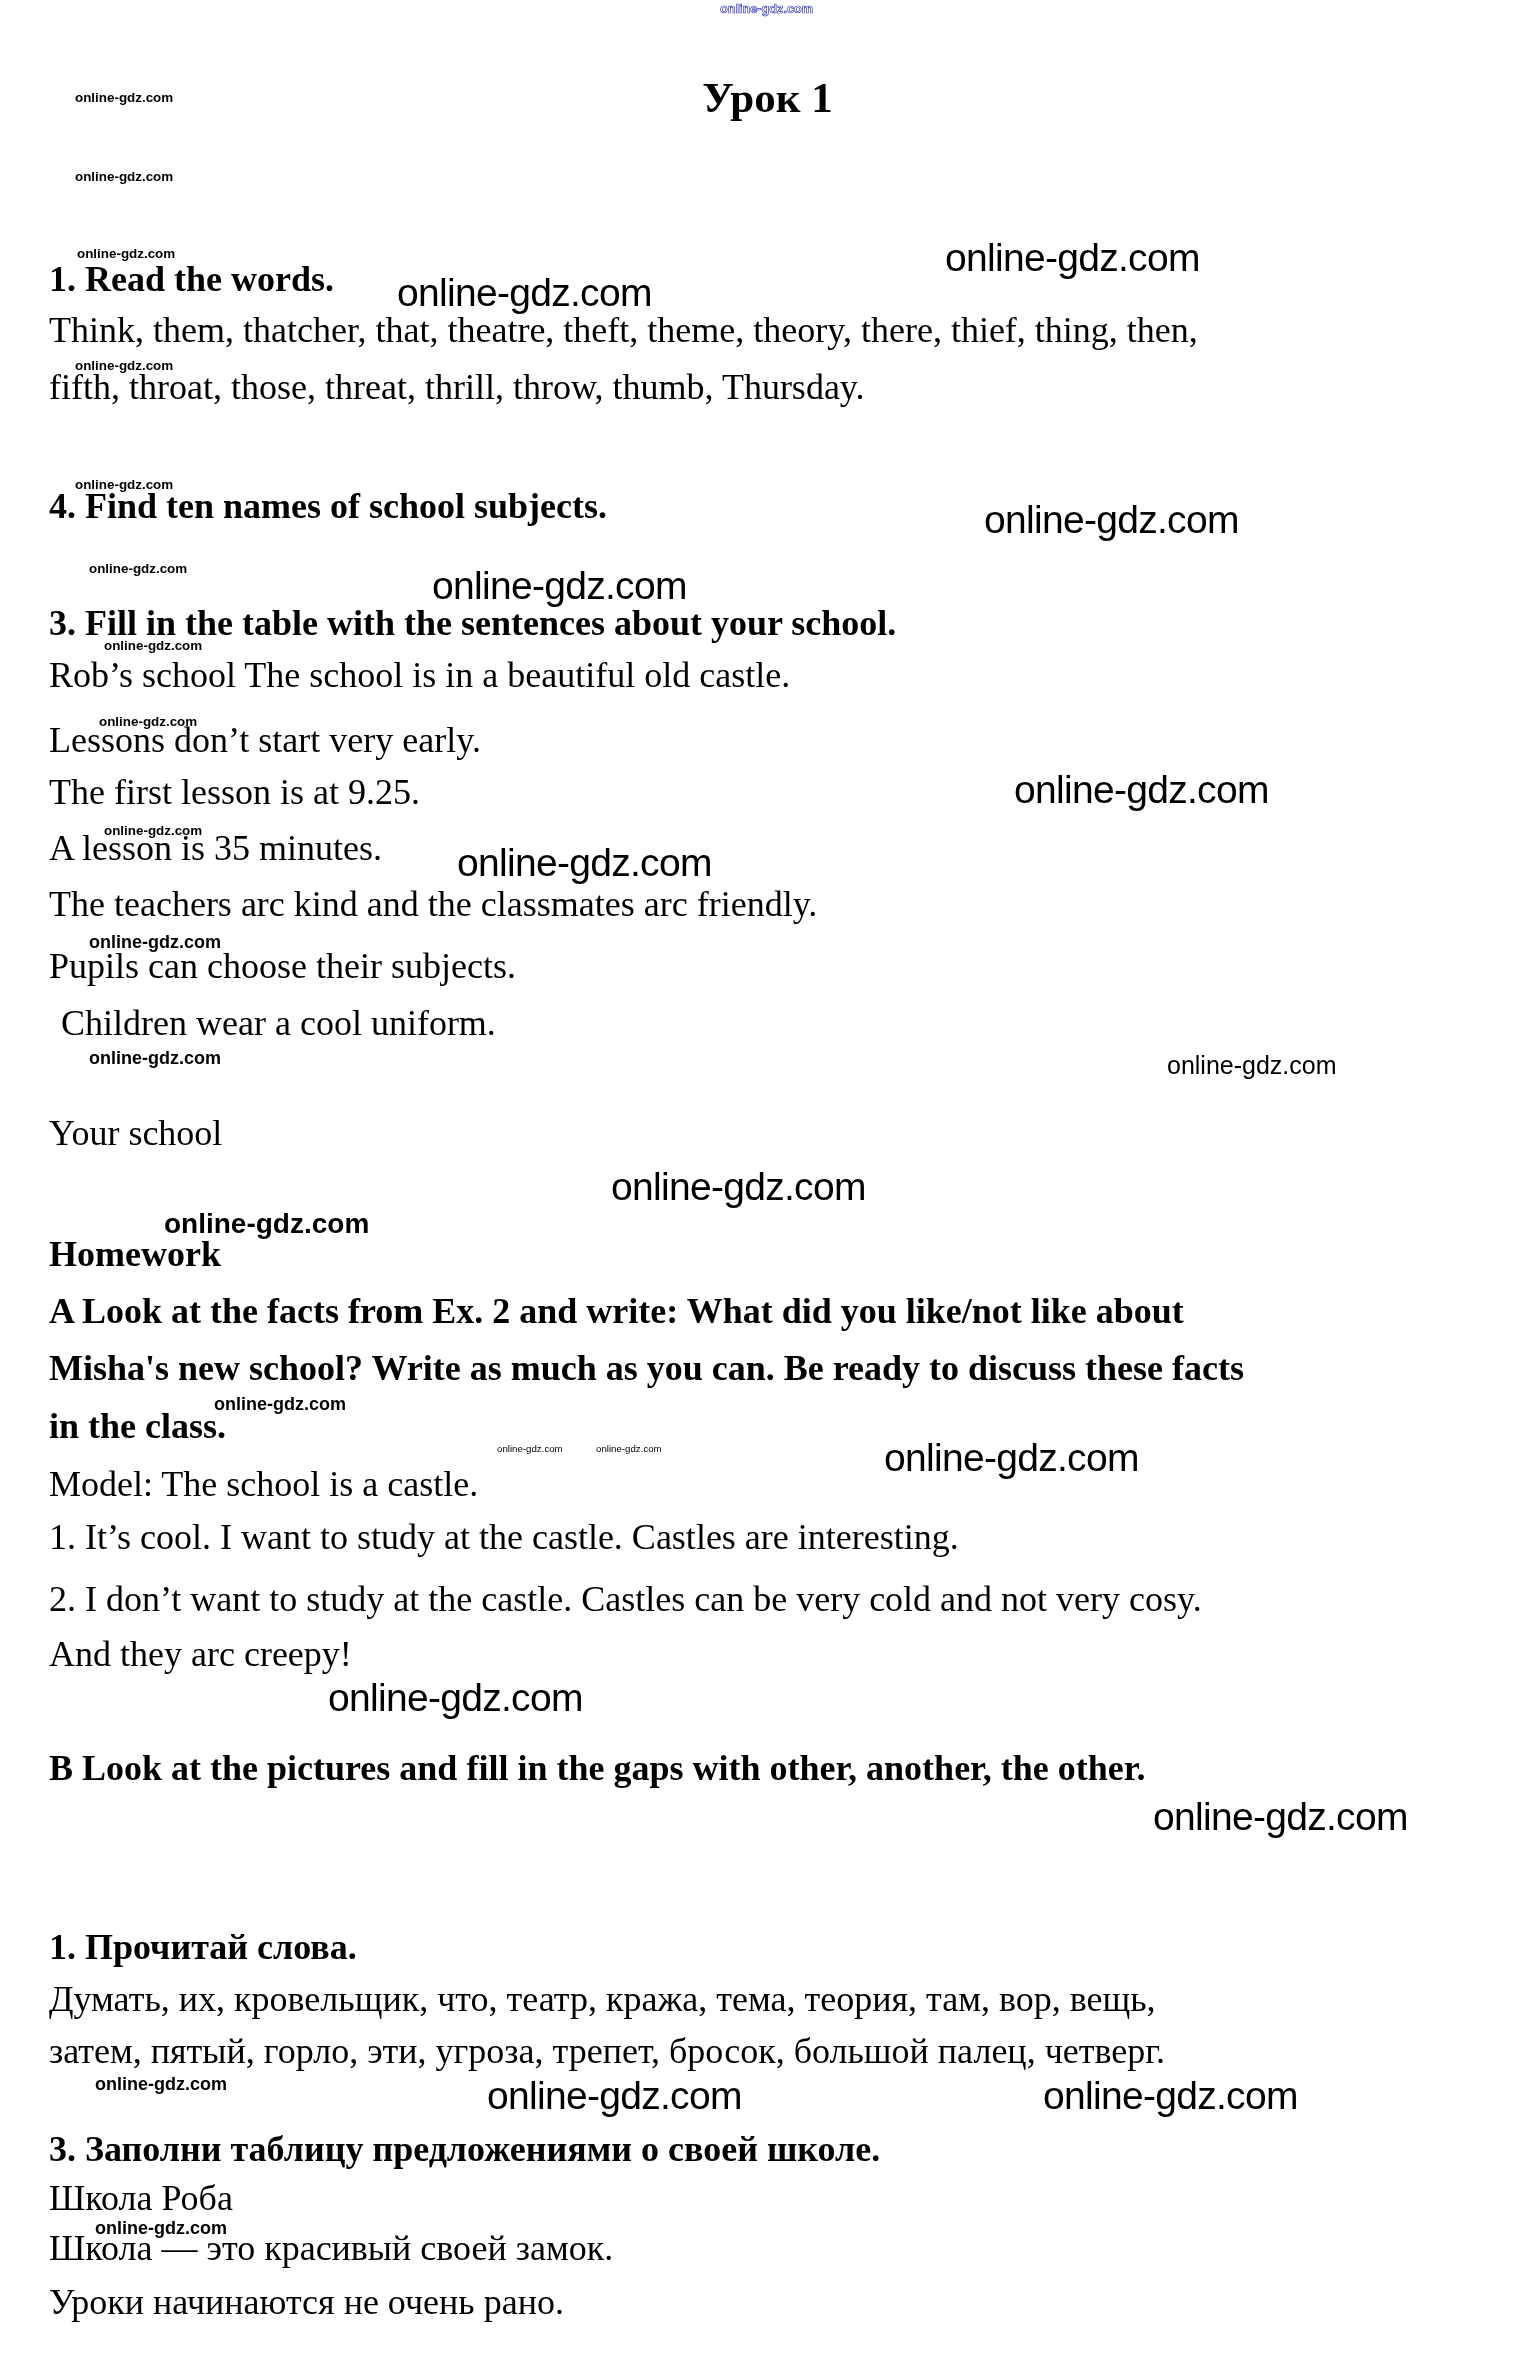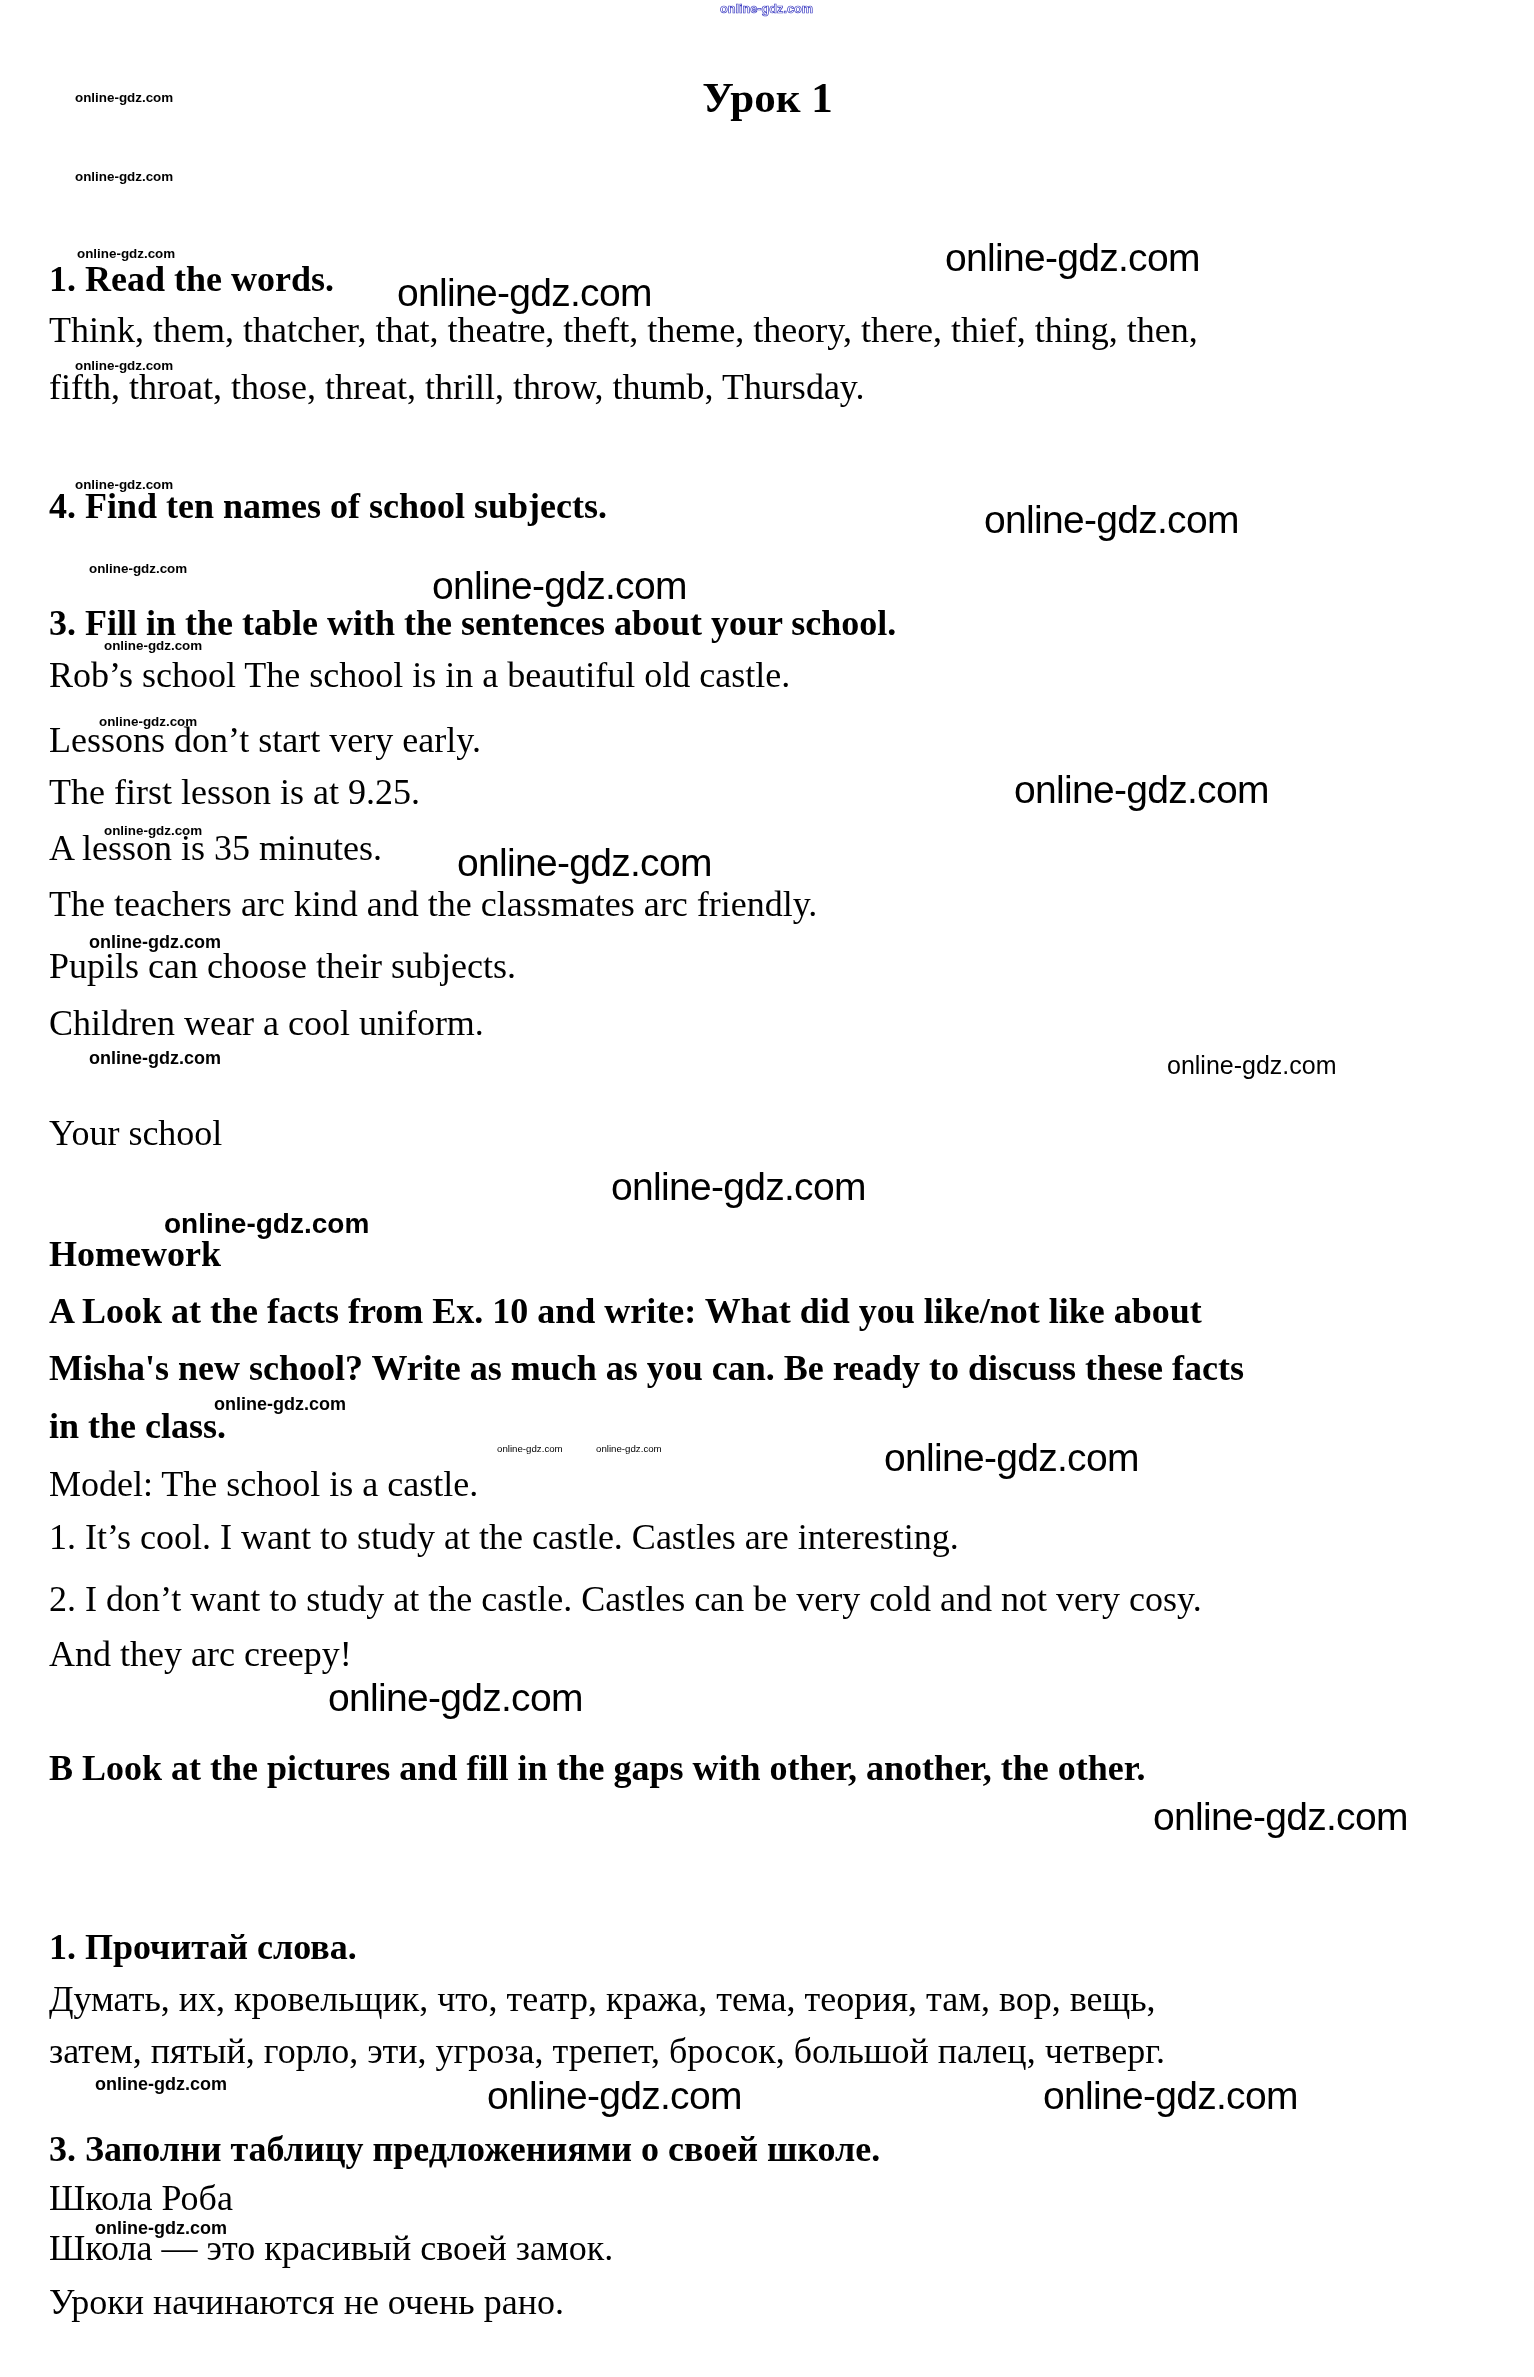--- a/index.html
+++ b/index.html
@@ -91,25 +91,25 @@
 
   <div class="doc h" style="left:49px;top:486px">4. Find ten names of school subjects.</div>
 
   <div class="doc h" style="left:49px;top:603px">3. Fill in the table with the sentences about your school.</div>
   <div class="doc" style="left:49px;top:655px">Rob’s school The school is in a beautiful old castle.</div>
   <div class="doc" style="left:49px;top:720px">Lessons don’t start very early.</div>
   <div class="doc" style="left:49px;top:772px">The first lesson is at 9.25.</div>
   <div class="doc" style="left:49px;top:828px">A lesson is 35 minutes.</div>
   <div class="doc" style="left:49px;top:946px">Pupils can choose their subjects.</div>
   <div class="doc" style="left:49px;top:884px">The teachers arc kind and the classmates arc friendly.</div>
-  <div class="doc" style="left:49px;top:1003px">Children wear a cool uniform.</div>
+  <div class="doc" style="left:61px;top:1003px">Children wear a cool uniform.</div>
   <div class="doc" style="left:49px;top:1113px">Your school</div>
 
   <div class="doc h" style="left:49px;top:1234px">Homework</div>
-  <div class="doc h" style="left:49px;top:1291px">A Look at the facts from Ex. 10 and write: What did you like/not like about</div>
+  <div class="doc h" style="left:49px;top:1291px">A Look at the facts from Ex. 2 and write: What did you like/not like about</div>
   <div class="doc h" style="left:49px;top:1348px">Misha's new school? Write as much as you can. Be ready to discuss these facts</div>
   <div class="doc h" style="left:49px;top:1406px">in the class.</div>
   <div class="doc" style="left:49px;top:1464px">Model: The school is a castle.</div>
   <div class="doc" style="left:49px;top:1517px">1. It’s cool. I want to study at the castle. Castles are interesting.</div>
   <div class="doc" style="left:49px;top:1579px">2. I don’t want to study at the castle. Castles can be very cold and not very cosy.</div>
   <div class="doc" style="left:49px;top:1634px">And they arc creepy!</div>
   <div class="doc h" style="left:49px;top:1748px">B Look at the pictures and fill in the gaps with other, another, the other.</div>
 
   <div class="doc h" style="left:49px;top:1927px">1. Прочитай слова.</div>
   <div class="doc" style="left:49px;top:1979px">Думать, их, кровельщик, что, театр, кража, тема, теория, там, вор, вещь,</div>

